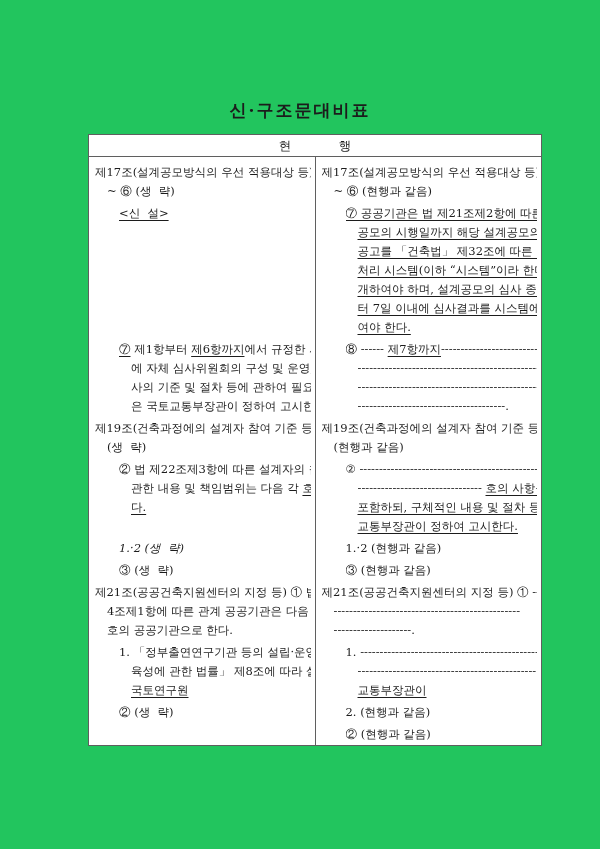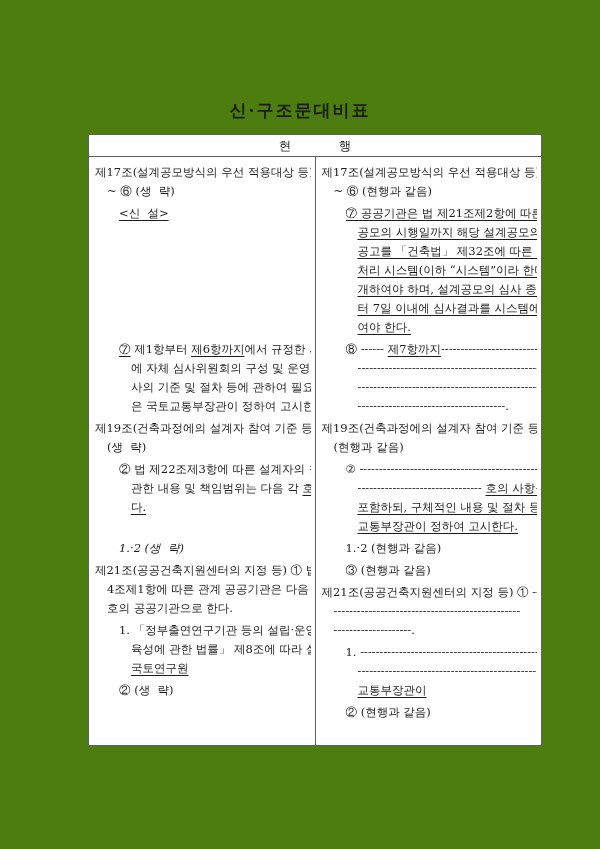--- a/index.html
+++ b/index.html
@@ -3,21 +3,21 @@
 <meta charset="utf-8">
 <style>
   html,body { margin:0; padding:0; background:#ffffff; }
   body {
     width:600px; height:849px;
     font-family:"DejaVu Serif","Liberation Serif",serif;
     color:#1c1c1c;
     position:relative;
     overflow:hidden;
   }
-  .page { position:absolute; inset:0; background:#4d7c0f; }
+  .page { position:absolute; inset:0; background:#22c55e; }
   .doc-title {
     position:absolute; top:99px; left:0; width:600px;
     text-align:center; font-size:17px; font-weight:bold; letter-spacing:2px;
     white-space:pre;
   }
   .cmp-table {
     position:absolute; left:88px; top:134px; width:452px;
     border:1px solid #5f5f5f;
     display:flex; flex-direction:column;
     background:#fff;
@@ -68,20 +68,21 @@
         <div class="para marker"><span class="u">⑦</span><span> 제1항부터 </span><span class="u">제6항까지</span><span>에서 규정한 사항 외
 에 자체 심사위원회의 구성 및 운영, 공모심
 사의 기준 및 절차 등에 관하여 필요한 사항
 은 국토교통부장관이 정하여 고시한다.</span></div>
         <div class="para">제19조(건축과정에의 설계자 참여 기준 등) ①
 (생  략)</div>
         <div class="para marker"><span>② 법 제22조제3항에 따른 설계자의 참여에
 관한 내용 및 책임범위는 다음 각 </span><span class="u">호와 같
 다.</span></div>
         <div class="para marker mt-lg">1.·2 (생  략)</div>
+        <div class="para marker">③ (생  략)</div>
         <div class="para">제21조(공공건축지원센터의 지정 등) ① 법 제2
 4조제1항에 따른 관계 공공기관은 다음 각
 호의 공공기관으로 한다.</div>
         <div class="para marker"><span>1. 「정부출연연구기관 등의 설립·운영 및
 육성에 관한 법률」 제8조에 따라 설립된
 </span><span class="u">국토연구원</span></div>
         <div class="para marker">② (생  략)</div>
       </div>
 
       <div class="cell">
@@ -105,18 +106,19 @@
 포함하되, 구체적인 내용 및 절차 등은 국토
 교통부장관이 정하여 고시한다.</span></div>
         <div class="para marker">1.·2 (현행과 같음)</div>
         <div class="para marker">③ (현행과 같음)</div>
         <div class="para">제21조(공공건축지원센터의 지정 등) ① ------
 ------------------------------------------------
 --------------------.</div>
         <div class="para marker"><span>1. ----------------------------------------------
 ----------------------------------------------
 </span><span class="u">교통부장관이</span></div>
+        <div class="para marker">2. (현행과 같음)</div>
         <div class="para marker">② (현행과 같음)</div>
       </div>
 
     </div>
   </div>
 </div>
 
 </body></html>

